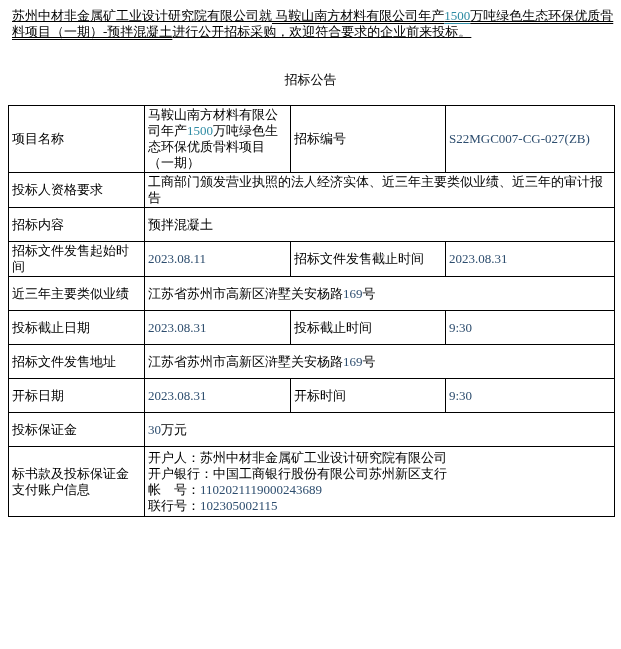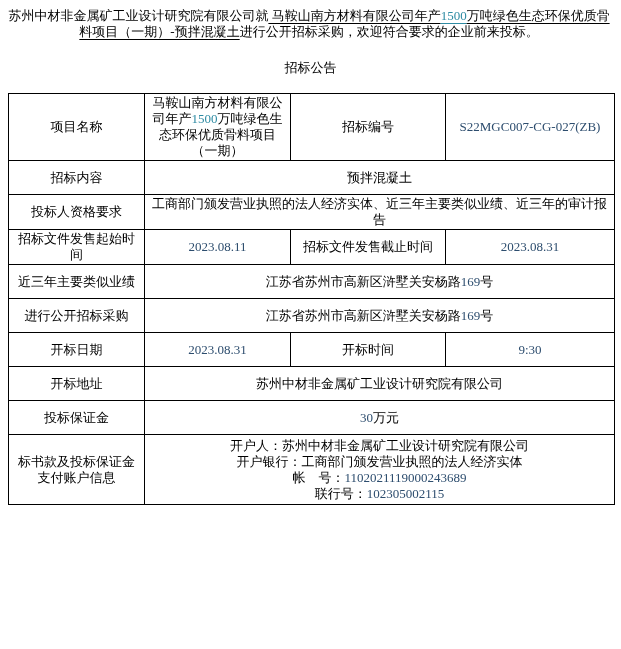--- a/index.html
+++ b/index.html
@@ -12,41 +12,42 @@
   html,body{margin:0;padding:0;}
   body{
     width:621px;height:649px;
     background:#ffffff;
     color:var(--text-color);
     font-family:"Liberation Serif","DejaVu Serif",serif;
     font-size:13px;
     overflow:hidden;
   }
   .intro{
-    margin:8px 7px 0 4px;
-    text-align:center;
+    margin:8px 7px 0 12px;
+    text-align:left;
     line-height:16px;
+    text-decoration:underline;
   }
   .doc-title{
-    margin-top:20px;
+    margin-top:32px;
     text-align:center;
     line-height:16px;
   }
   .u{text-decoration:underline;text-underline-offset:3px;}
   .num{font-family:Liberation Serif, serif;color:var(--num-color);}
   .teal-num{font-family:"Liberation Serif","DejaVu Serif",serif;color:var(--teal-color);}
   table.tender{
     margin:17px 7px 0 8px;
     width:606px;
     border-collapse:collapse;
     table-layout:fixed;
   }
   table.tender td{
     border:1px solid var(--border-color);
-    text-align:center;
+    text-align:left;
     vertical-align:middle;
     padding:1px 3px;
     word-break:break-all;
   }
   table.tender tr{height:34px;}
   table.tender tr:first-child{height:65px;}
   table.tender tr:last-child{height:70px;}
   .line{line-height:16px;}
 </style>
 </head>
@@ -73,32 +74,32 @@
         </td>
         <td>
           <div class="line"><span>招标编号</span></div>
         </td>
         <td>
           <div class="line"><span class="num">S22MGC007-CG-027(ZB)</span></div>
         </td>
       </tr>
       <tr>
         <td>
+          <div class="line"><span>投标人资格要求</span></div>
+        </td>
+        <td colspan="3">
+          <div class="line"><span>工商部门颁发营业执照的法人经济实体、近三年主要类似业绩、近三年的审计报告</span></div>
+        </td>
+      </tr>
+      <tr>
+        <td>
           <div class="line"><span>招标内容</span></div>
         </td>
         <td colspan="3">
           <div class="line"><span>预拌混凝土</span></div>
-        </td>
-      </tr>
-      <tr>
-        <td>
-          <div class="line"><span>投标人资格要求</span></div>
-        </td>
-        <td colspan="3">
-          <div class="line"><span>工商部门颁发营业执照的法人经济实体、近三年主要类似业绩、近三年的审计报告</span></div>
         </td>
       </tr>
       <tr>
         <td>
           <div class="line"><span>招标文件发售起始时间</span></div>
         </td>
         <td>
           <div class="line"><span class="num">2023.08.11</span></div>
         </td>
         <td>
@@ -111,21 +112,35 @@
       <tr>
         <td>
           <div class="line"><span>近三年主要类似业绩</span></div>
         </td>
         <td colspan="3">
           <div class="line"><span>江苏省苏州市高新区浒墅关安杨路</span><span class="num">169</span><span>号</span></div>
         </td>
       </tr>
       <tr>
         <td>
-          <div class="line"><span>进行公开招标采购</span></div>
+          <div class="line"><span>投标截止日期</span></div>
+        </td>
+        <td>
+          <div class="line"><span class="num">2023.08.31</span></div>
+        </td>
+        <td>
+          <div class="line"><span>投标截止时间</span></div>
+        </td>
+        <td>
+          <div class="line"><span class="num">9:30</span></div>
+        </td>
+      </tr>
+      <tr>
+        <td>
+          <div class="line"><span>招标文件发售地址</span></div>
         </td>
         <td colspan="3">
           <div class="line"><span>江苏省苏州市高新区浒墅关安杨路</span><span class="num">169</span><span>号</span></div>
         </td>
       </tr>
       <tr>
         <td>
           <div class="line"><span>开标日期</span></div>
         </td>
         <td>
@@ -133,39 +148,31 @@
         </td>
         <td>
           <div class="line"><span>开标时间</span></div>
         </td>
         <td>
           <div class="line"><span class="num">9:30</span></div>
         </td>
       </tr>
       <tr>
         <td>
-          <div class="line"><span>开标地址</span></div>
-        </td>
-        <td colspan="3">
-          <div class="line"><span>苏州中材非金属矿工业设计研究院有限公司</span></div>
-        </td>
-      </tr>
-      <tr>
-        <td>
           <div class="line"><span>投标保证金</span></div>
         </td>
         <td colspan="3">
           <div class="line"><span class="num">30</span><span>万元</span></div>
         </td>
       </tr>
       <tr>
         <td>
           <div class="line"><span>标书款及投标保证金支付账户信息</span></div>
         </td>
         <td colspan="3">
           <div class="line"><span>开户人：苏州中材非金属矿工业设计研究院有限公司</span></div>
-          <div class="line"><span>开户银行：工商部门颁发营业执照的法人经济实体</span></div>
+          <div class="line"><span>开户银行：中国工商银行股份有限公司苏州新区支行</span></div>
           <div class="line"><span>帐　号：</span><span class="num">1102021119000243689</span></div>
           <div class="line"><span>联行号：</span><span class="num">102305002115</span></div>
         </td>
       </tr>
     </tbody>
 </table>
 
 </body></html>

